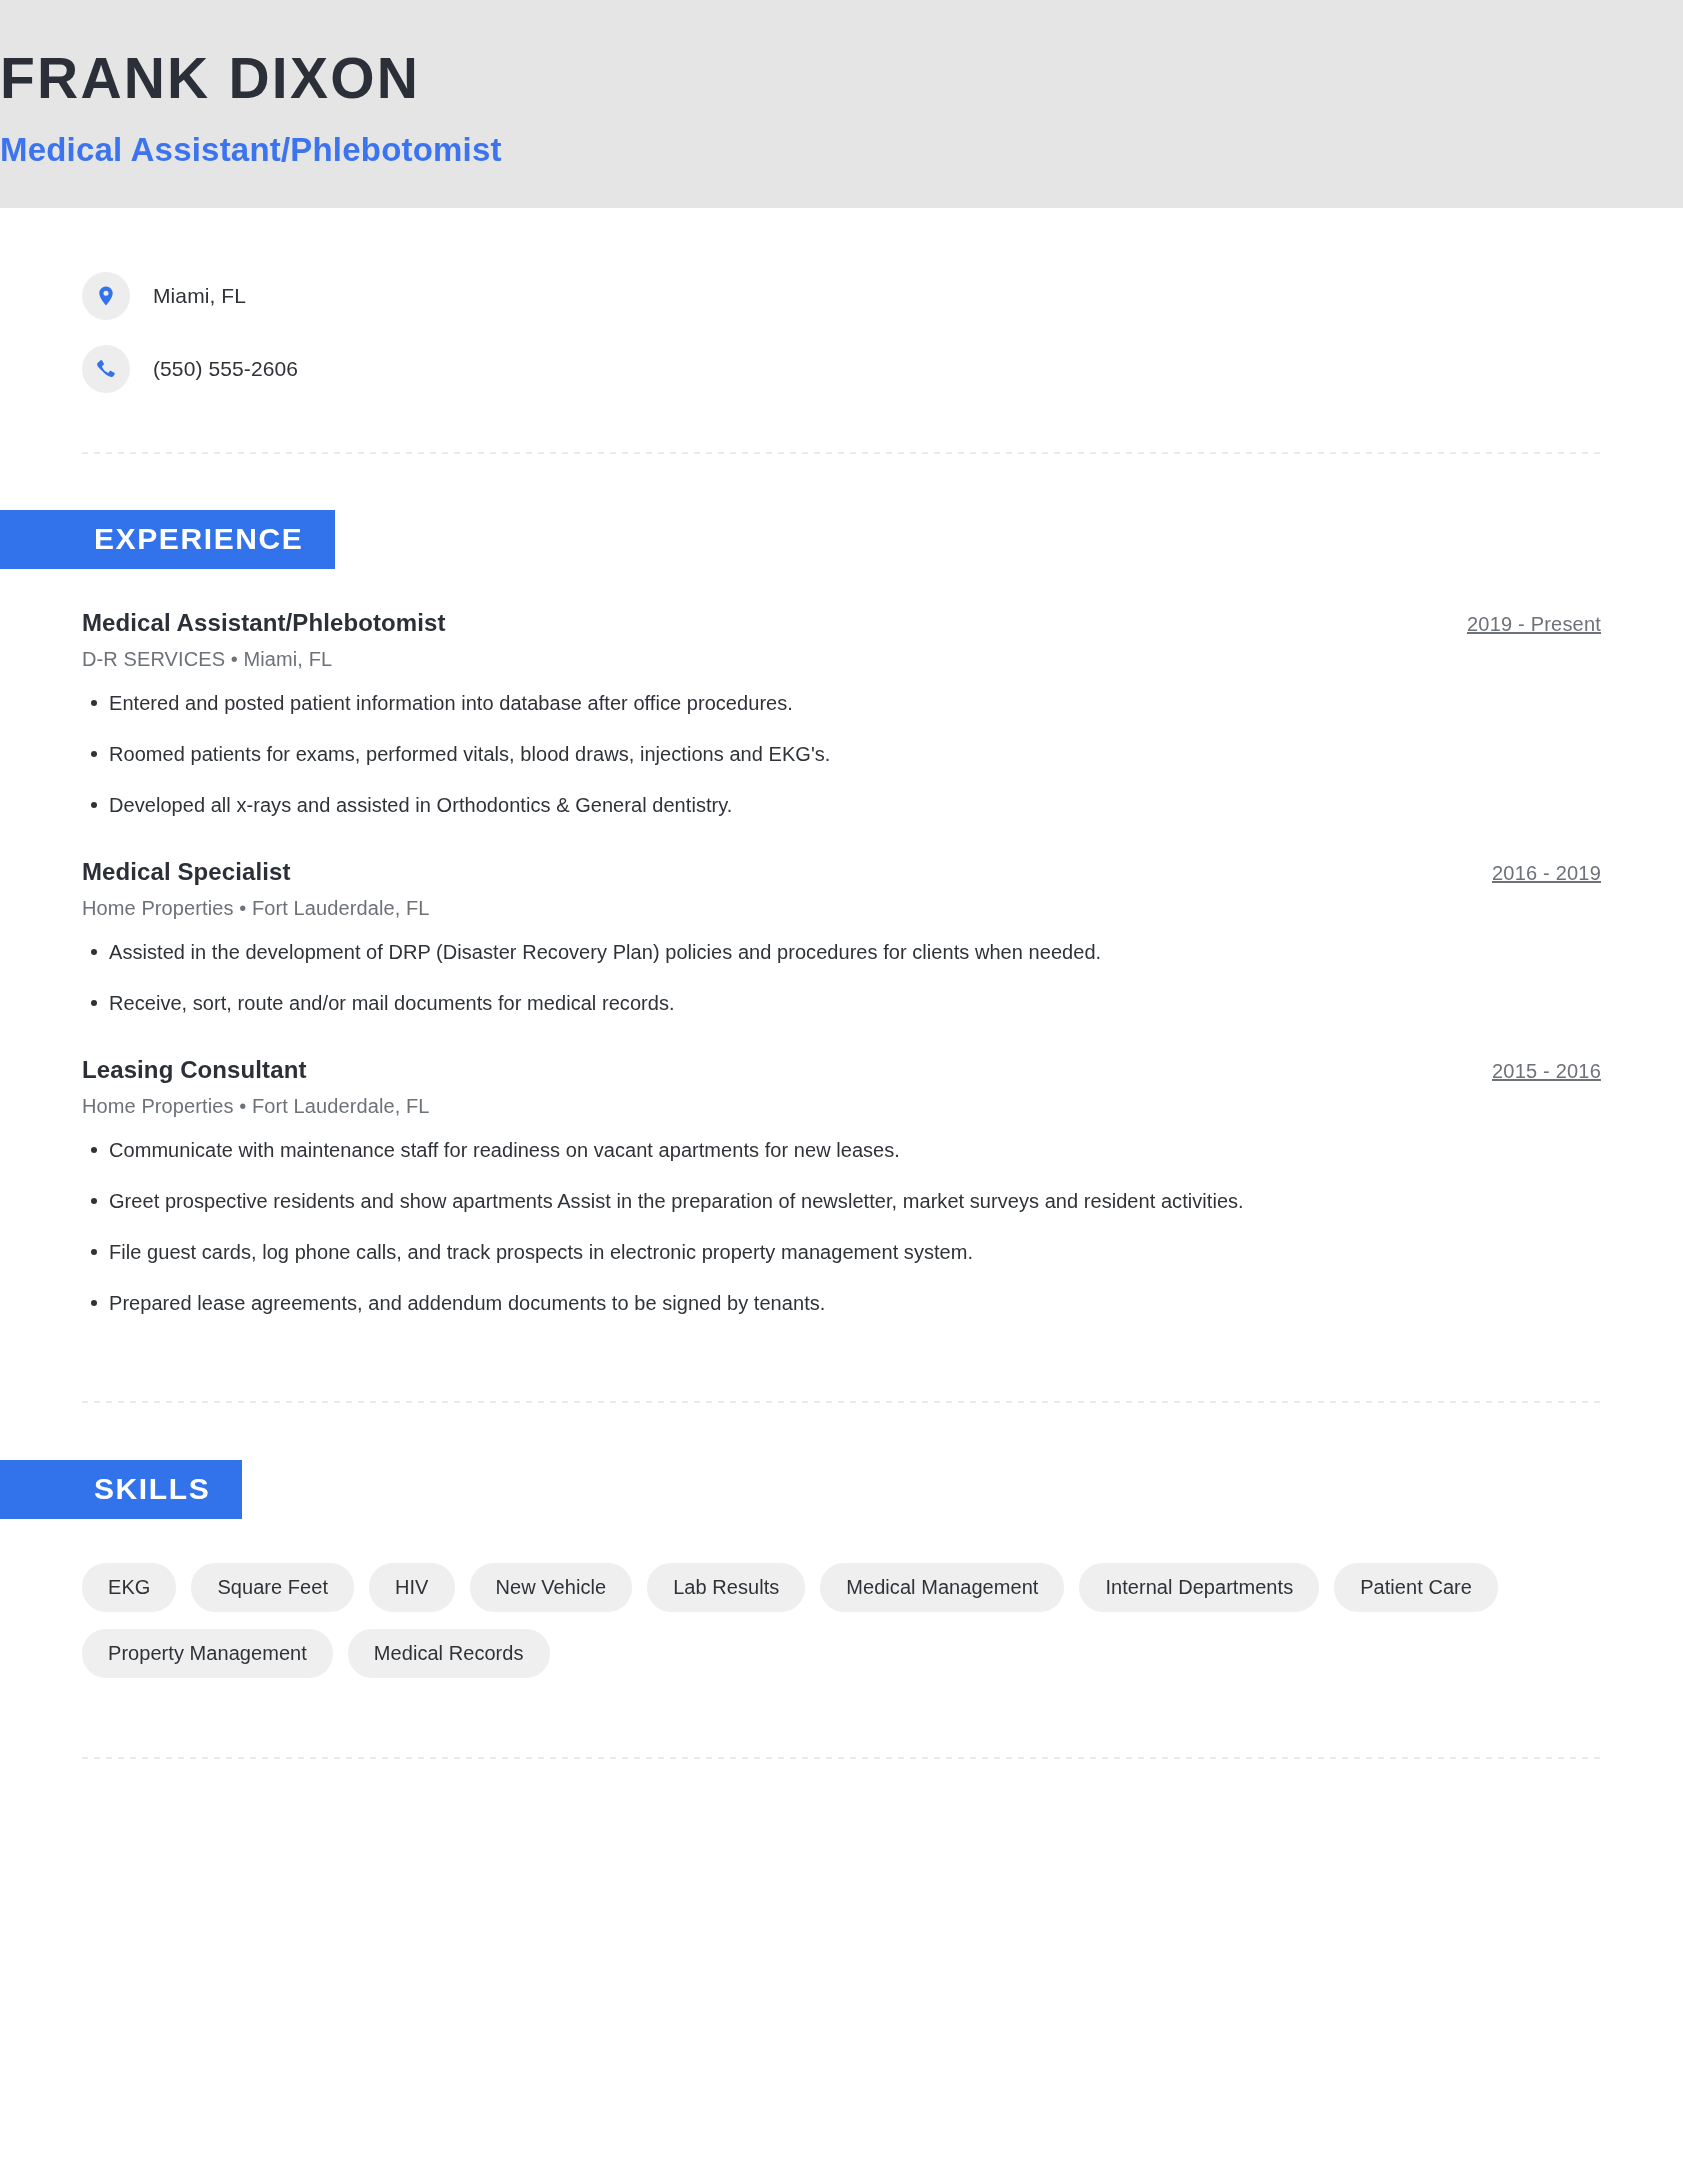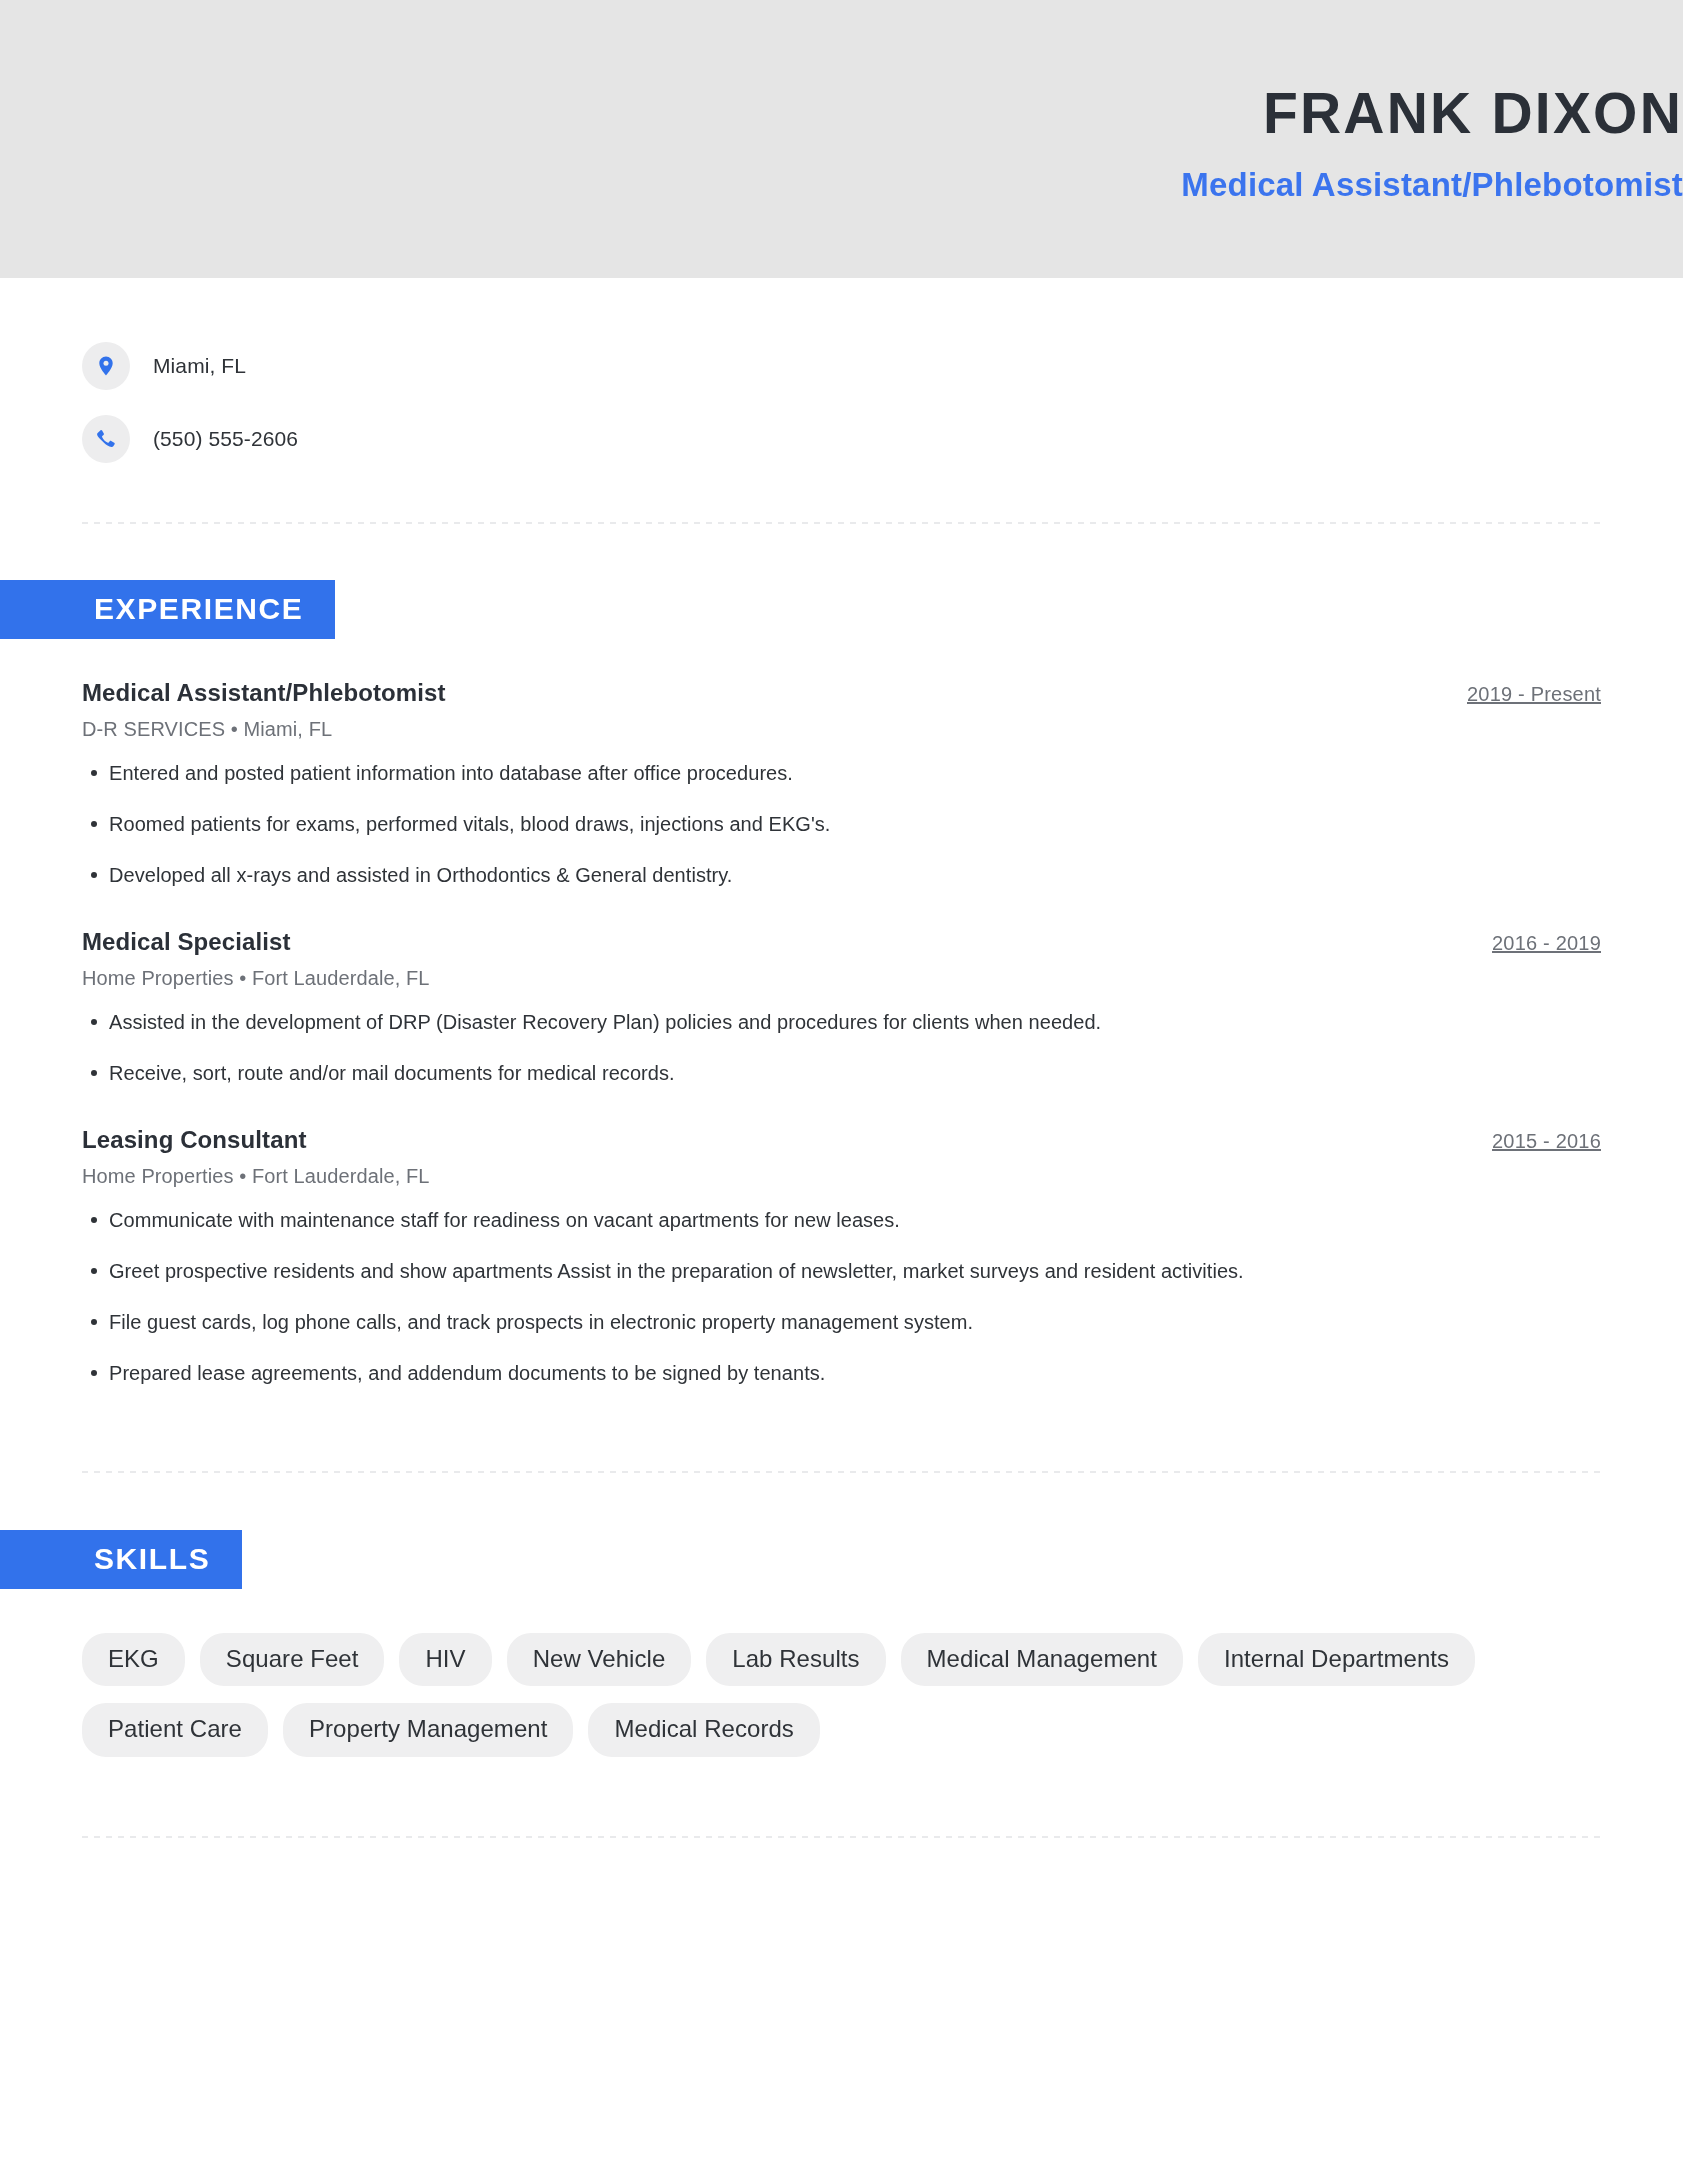--- a/index.html
+++ b/index.html
@@ -16,25 +16,25 @@
     position: relative;
     width: 1683px;
     height: 2178px;
     background: #ffffff;
     overflow: hidden;
   }
 
   
   .header-band {
     width: 1683px;
-    height: 278px;
+    height: 208px;
     background: #e5e5e5;
     display: flex;
     flex-direction: column;
-    align-items: flex-end;
+    align-items: flex-start;
     justify-content: center;
     padding-top: 10px;
   }
 
   .full-name {
     font-size: 57px;
     font-weight: 700;
     letter-spacing: 2.2px;
     color: #2b3038;
     line-height: 1.05;
@@ -186,21 +186,21 @@
     display: flex;
     flex-wrap: wrap;
     gap: 17px 15px;
     max-width: 1601px;
   }
 
   .skill-pill {
     background: #efeff0;
     border-radius: 24px;
     padding: 13px 26px 14px 26px;
-    font-size: 24px;
+    font-size: 20px;
     color: #2f3338;
     line-height: 1.1;
     white-space: nowrap;
     letter-spacing: 0.05px;
   }
 </style>
 </head>
 <body>
 
 <div class="page">

